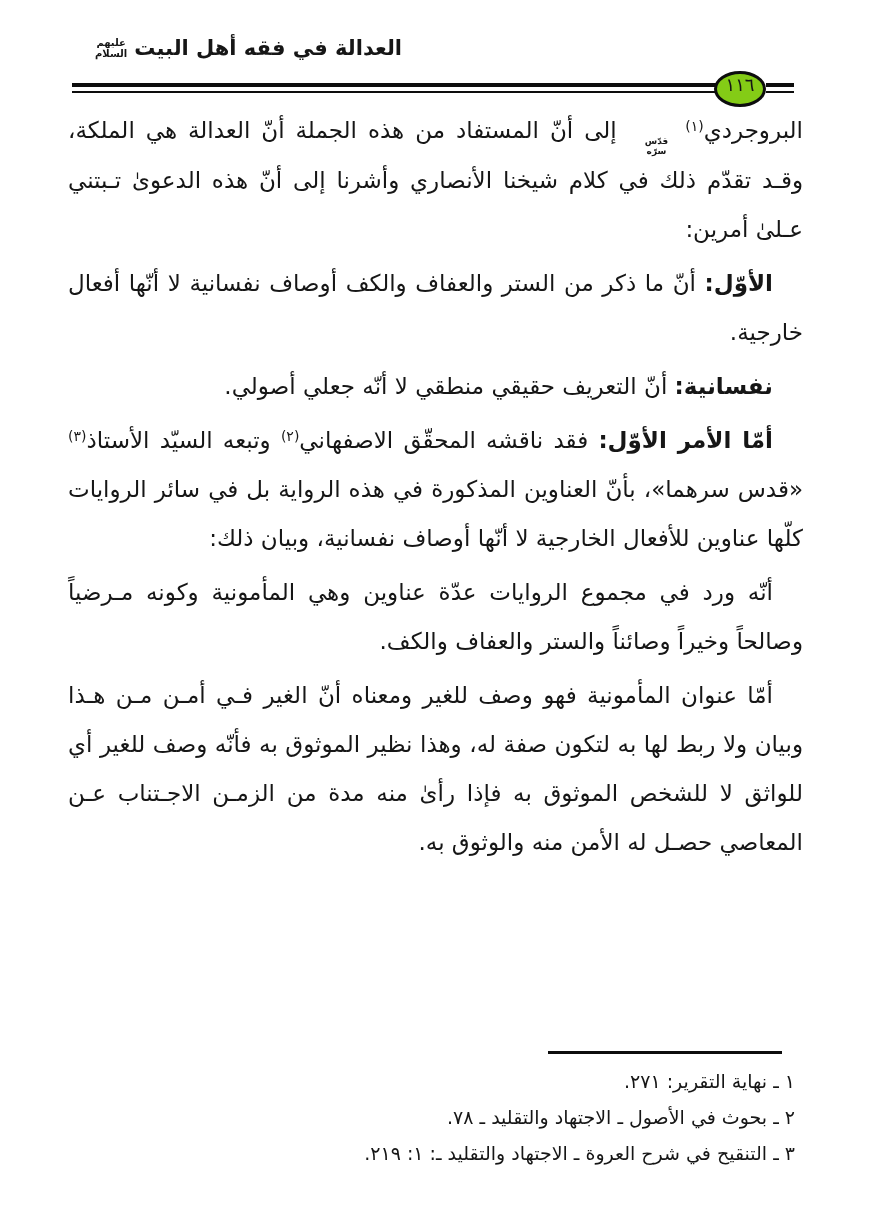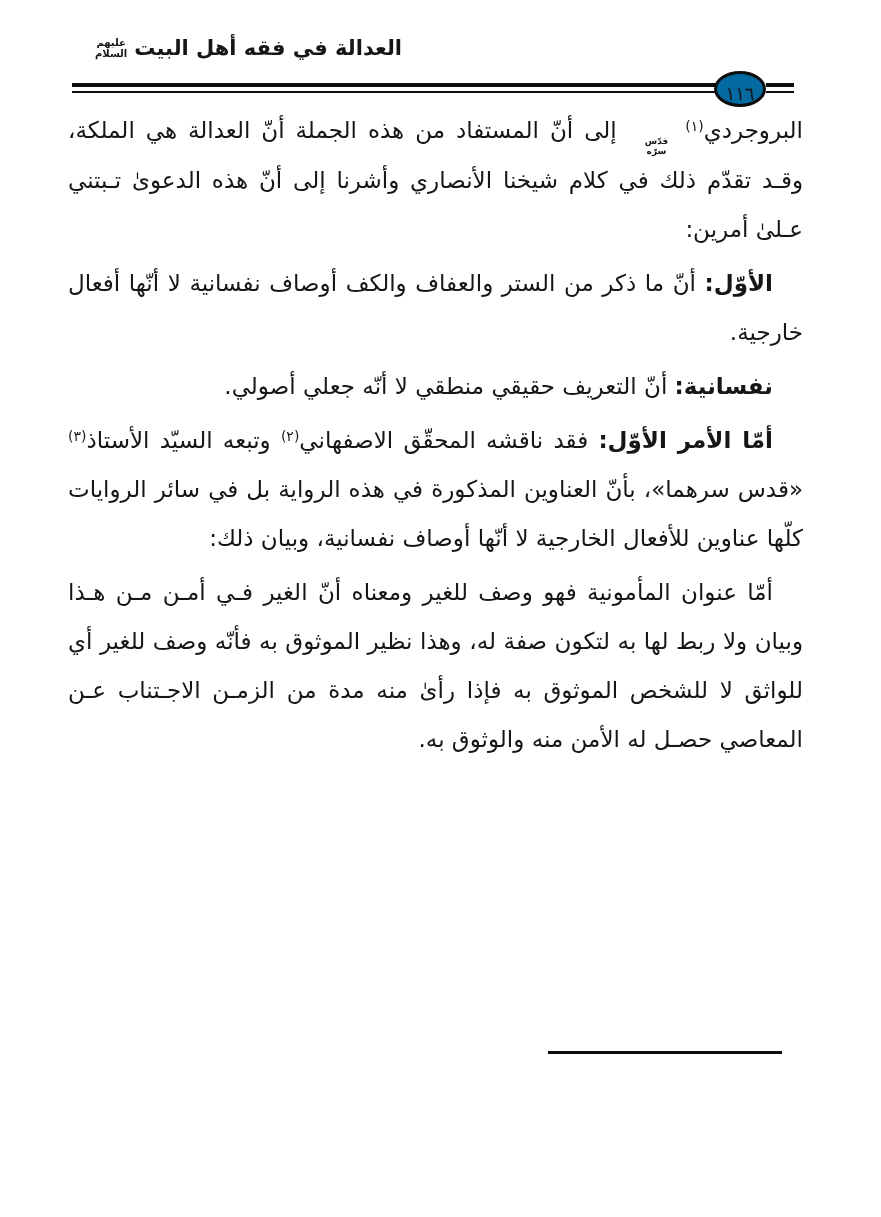--- a/index.html
+++ b/index.html
@@ -37,25 +37,25 @@
   }
   .rule{position:absolute;background:#0d0d0d;}
   .rule-thick-left {left:72px; top:83px;  width:644px; height:4px;}
   .rule-thin-left  {left:72px; top:91px;  width:644px; height:2px;}
   .rule-thick-right{left:766px;top:83px;  width:28px;  height:4px;}
   .rule-thin-right {left:766px;top:91px;  width:28px;  height:2px;}
   .page-number-badge{
     position:absolute;
     left:714px;top:71px;
     width:52px;height:36px;
-    background:#0369a1;
+    background:#84cc16;
     border:3px solid #0d0d0d;
     border-radius:50%;
     display:flex;
-    align-items:flex-end;
+    align-items:flex-start;
     justify-content:center;
     font-size:18px;
     z-index:2;
     box-sizing:border-box;
   }
   
   .body-text{
     position:absolute;
     top:106px;
     right:78px;
@@ -122,18 +122,24 @@
   </div>
 
   <div class="body-text">
       <p class="para"><span class="seg-normal">البروجردي</span><span class="seg-sup">(١)</span><span class="seg-honorific">
           <span class="stack-line">قدّس</span>
           <span class="stack-line">سرّه</span>
         </span><span class="seg-normal"> إلى أنّ المستفاد من هذه الجملة أنّ العدالة هي الملكة، وقـد تقدّم ذلك في كلام شيخنا الأنصاري وأشرنا إلى أنّ هذه الدعوىٰ تـبتني عـلىٰ أمرين:</span></p>
       <p class="para indent"><span class="seg-bold">الأوّل:</span><span class="seg-normal"> أنّ ما ذكر من الستر والعفاف والكف أوصاف نفسانية لا أنّها أفعال خارجية.</span></p>
       <p class="para indent"><span class="seg-bold">نفسانية:</span><span class="seg-normal"> أنّ التعريف حقيقي منطقي لا أنّه جعلي أصولي.</span></p>
       <p class="para indent"><span class="seg-bold">أمّا الأمر الأوّل:</span><span class="seg-normal"> فقد ناقشه المحقّق الاصفهاني</span><span class="seg-sup">(٢)</span><span class="seg-normal"> وتبعه السيّد الأستاذ</span><span class="seg-sup">(٣)</span><span class="seg-normal"> «قدس سرهما»، بأنّ العناوين المذكورة في هذه الرواية بل في سائر الروايات كلّها عناوين للأفعال الخارجية لا أنّها أوصاف نفسانية، وبيان ذلك:</span></p>
+      <p class="para indent"><span class="seg-normal">أنّه ورد في مجموع الروايات عدّة عناوين وهي المأمونية وكونه مـرضياً وصالحاً وخيراً وصائناً والستر والعفاف والكف.</span></p>
       <p class="para indent"><span class="seg-normal">أمّا عنوان المأمونية فهو وصف للغير ومعناه أنّ الغير فـي أمـن مـن هـذا وبيان ولا ربط لها به لتكون صفة له، وهذا نظير الموثوق به فأنّه وصف للغير أي للواثق لا للشخص الموثوق به فإذا رأىٰ منه مدة من الزمـن الاجـتناب عـن المعاصي حصـل له الأمن منه والوثوق به.</span></p>
     </div>
 
   <div class="footnote-separator"></div>
+  <div class="footnotes">
+      <div class="footnote">١ ـ نهاية التقرير: ٢٧١.</div>
+      <div class="footnote">٢ ـ بحوث في الأصول ـ الاجتهاد والتقليد ـ ٧٨.</div>
+      <div class="footnote">٣ ـ التنقيح في شرح العروة ـ الاجتهاد والتقليد ـ: ١: ٢١٩.</div>
+    </div>
 
 </div>
 
 </body></html>

